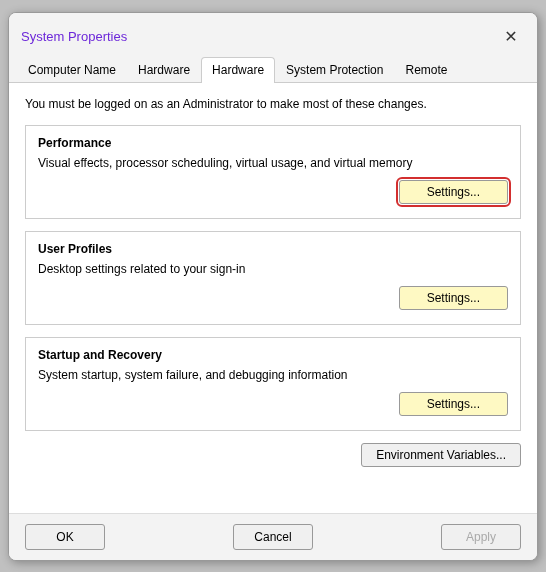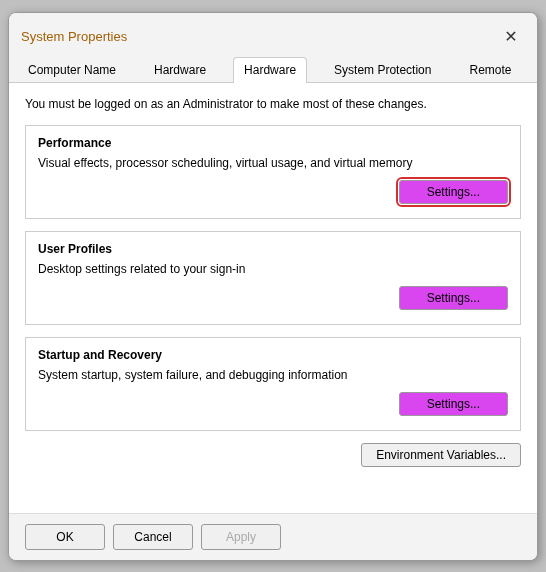--- a/index.html
+++ b/index.html
@@ -33,21 +33,21 @@
       background: #f3f3f3;
       padding: 10px 12px 0 12px;
       display: flex;
       justify-content: space-between;
       align-items: center;
     }
 
     .title-bar-text {
       font-size: 13px;
       font-weight: 400;
-      color: #a16207;
+      color: #6d28d9;
     }
 
     .close-btn {
       width: 28px;
       height: 28px;
       border-radius: 4px;
       border: none;
       background: transparent;
       cursor: pointer;
       display: flex;
@@ -55,21 +55,21 @@
       justify-content: center;
       font-size: 16px;
       color: #333;
     }
 
     .tabs {
       display: flex;
       padding: 6px 8px 0 8px;
       border-bottom: 1px solid #ccc;
       background: #f3f3f3;
-      gap: 16px;
+      gap: 0;
     }
 
     .tab {
       padding: 5px 10px;
       cursor: pointer;
       border: 1px solid transparent;
       border-bottom: none;
       border-radius: 4px 4px 0 0;
       font-size: 12px;
       color: #000;
@@ -120,21 +120,21 @@
     }
 
     .section-btn-row {
       display: flex;
       justify-content: flex-end;
     }
 
     .win-btn {
       padding: 4px 27px;
       border: 1px solid #999;
-      background: #d946ef;
+      background: #fef9c3;
       border-radius: 3px;
       cursor: pointer;
       font-size: 12px;
       color: #000;
       min-width: 80px;
       text-align: center;
     }
 
     .win-btn.highlighted {
       outline: 2px solid #d32f2f;
@@ -155,21 +155,21 @@
       cursor: pointer;
       font-size: 12px;
       color: #000;
       min-width: 140px;
     }
 
     .footer {
       background: #f3f3f3;
       padding: 10px 16px;
       display: flex;
-      justify-content: flex-start;
+      justify-content: space-between;
       gap: 8px;
       border-top: 1px solid #ddd;
     }
 
     .footer-btn {
       padding: 5px 20px;
       border: 1px solid #999;
       background: #f0f0f0;
       border-radius: 3px;
       cursor: pointer;

